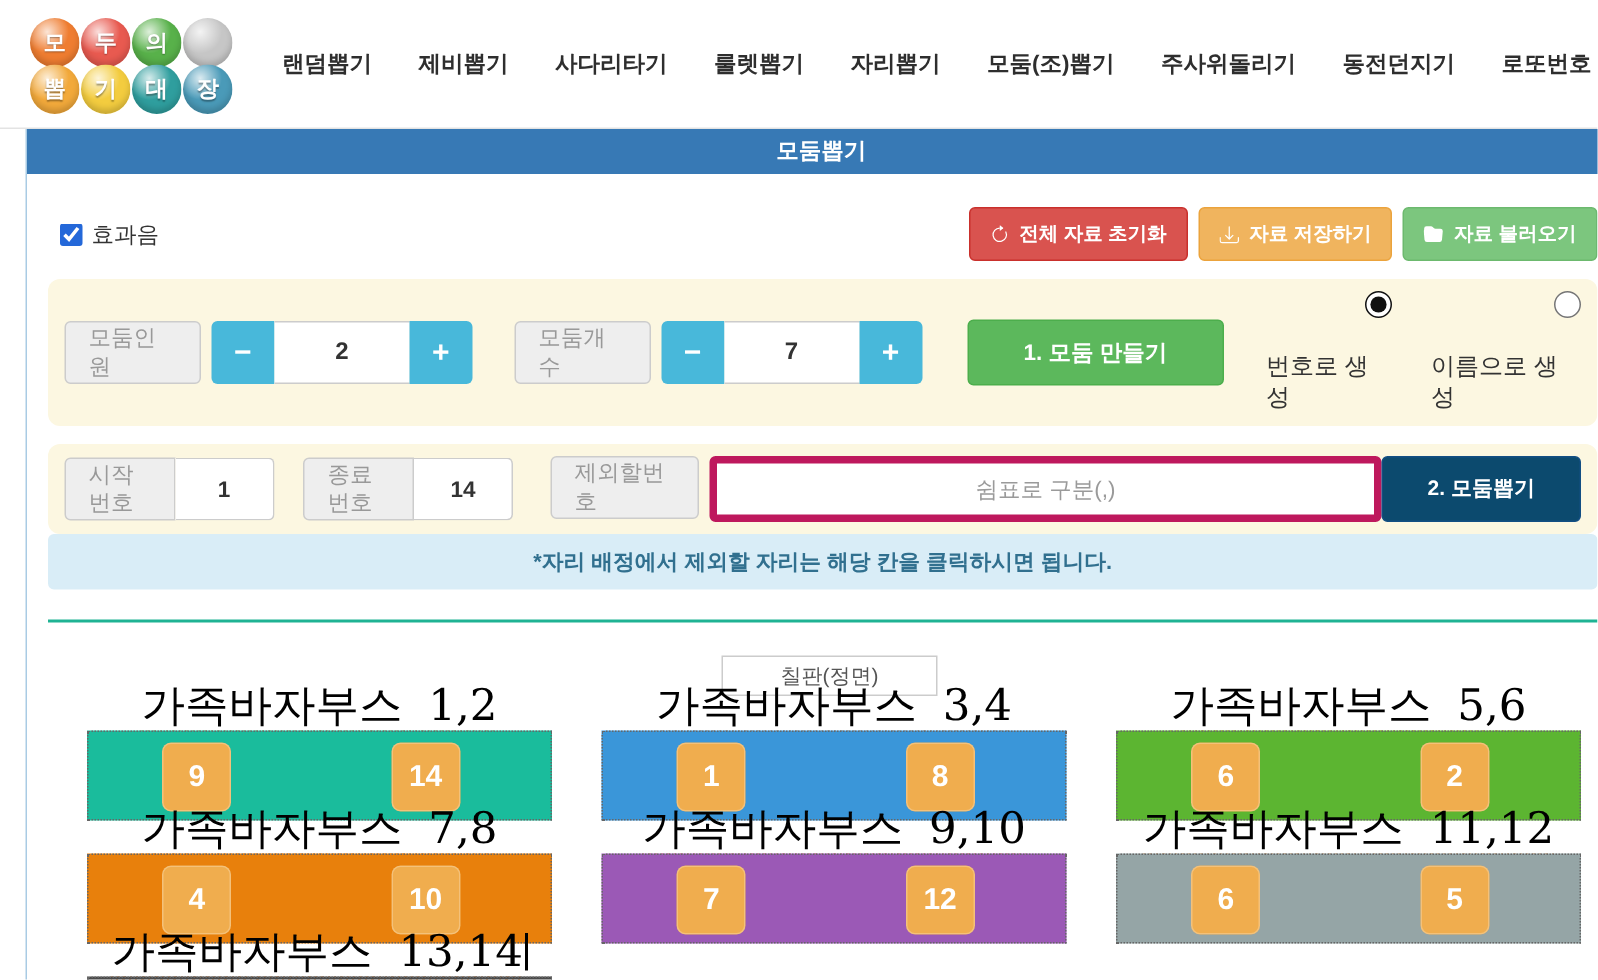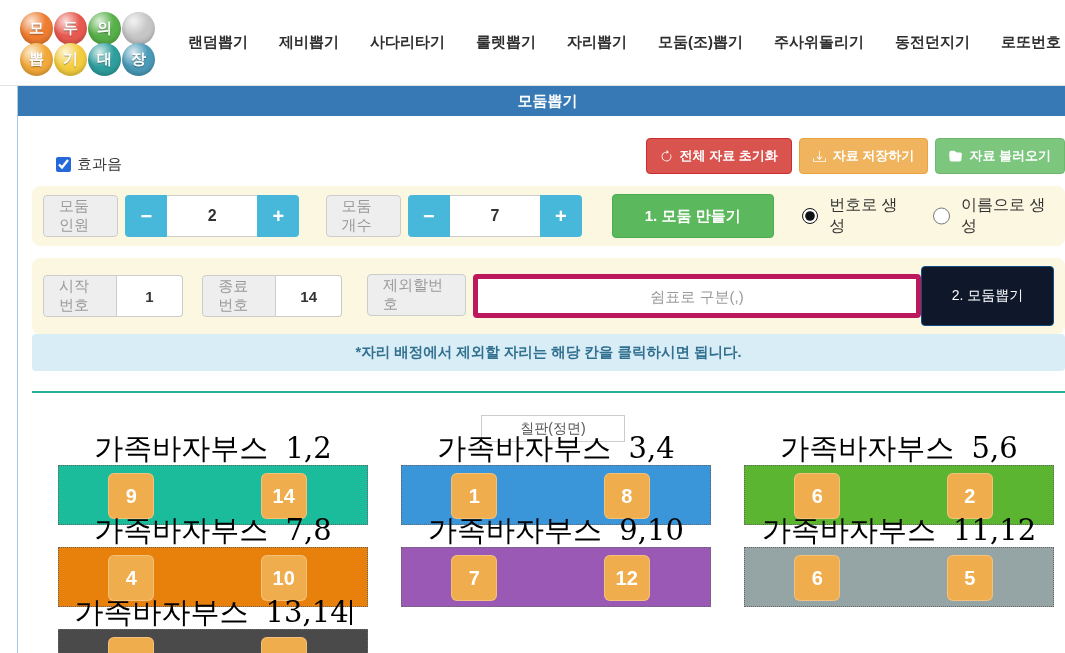--- a/index.html
+++ b/index.html
@@ -19,21 +19,21 @@
   nav { display:flex; align-items:center; gap:31px; margin-left:32px; }
   .nav-item { font-size:15px; font-weight:bold; color:#2e2e2e; cursor:pointer;
     display:flex; align-items:flex-start; white-space:nowrap; }
 
   
   .card { margin-left:17px; width:1060px; border-left:1px solid #a9cbe4; }
   .card-header { background:#3779b5; color:#fff; font-weight:bold; font-size:15px;
     text-align:center; height:30px; line-height:30px; }
   .card-body { padding:14px 12px 0 14px; }
 
-  .row-top { display:flex; align-items:flex-end; margin:8px 0 4px 24px; }
+  .row-top { display:flex; align-items:center; margin:8px 0 4px 8px; }
   .sound { display:flex; align-items:center; gap:6px; font-size:15px; color:#333; cursor:pointer; }
   .sound input { width:15px; height:15px; accent-color:#2468d9; }
   .toolbar-btns { margin-left:auto; display:flex; gap:7px; }
   .btn { border-radius:4px; color:#fff; font-size:13px; font-weight:bold; padding:8px 13px;
     display:flex; align-items:center; gap:7px; cursor:pointer; border:1px solid transparent;
     white-space:nowrap; }
   .btn svg { width:13px; height:13px; fill:#fff; }
   .btn.danger { background:#d9534f; border-color:#c9302c; }
   .btn.load   { background:#7cc67e; border-color:#6cb96e; }
   .btn.save   { background:#f0b45e; border-color:#eba33c; }
@@ -50,27 +50,27 @@
   .step-btn.plus  { border-radius:0 4px 4px 0; }
   .val { width:90px; height:42px; border:1px solid #ccc; border-left:none; border-right:none;
     text-align:center; font-size:16px; font-weight:bold; color:#333; }
   .num { width:66px; height:42px; border:1px solid #ccc; border-left:none; border-radius:0 4px 4px 0;
     text-align:center; font-size:15px; font-weight:bold; color:#333; }
   .lbl.joined { border-radius:4px 0 0 4px; }
   .btn-create { margin-left:30px; width:172px; height:44px; background:#5cb85c;
     border:1px solid #4cae4c; border-radius:4px; color:#fff; font-size:15px; font-weight:bold;
     cursor:pointer; }
   .radios { display:flex; align-items:center; gap:26px; margin-left:28px; font-size:16px; color:#333; }
-  .radios label { display:flex; align-items:center; gap:11px; cursor:pointer; }
+  .radios label { display:flex; align-items:flex-end; gap:22px; cursor:pointer;flex-direction:column; }
   .radios input { width:18px; height:18px; accent-color:#111; }
   .exclude-input { width:500px; height:44px; border:5px solid #be185d; border-radius:4px;
     text-align:left; font-size:15px; color:#333; margin-left:7px; }
   .exclude-input::placeholder { color:#9a9a9a; text-align:center; }
-  .btn-pick { margin-left:auto; width:150px; height:60px; background:#0f172a;
-    border:1px solid #124e83; border-radius:4px; color:#fff; font-size:14px; font-weight:normal;
+  .btn-pick { margin-left:auto; width:150px; height:44px; background:#0c4a6e;
+    border:1px solid #124e83; border-radius:4px; color:#fff; font-size:14px; font-weight:bold;
     cursor:pointer; }
   .gap22 { width:22px; } .gap28 { width:28px; }
 
   .notice { background:#d9edf7; color:#31708f; font-size:14.5px;
     font-weight:bold; text-align:center; padding:9px 0; border-radius:4px; }
   .divider { margin-top:20px; border-top:2px solid #1fb394; }
 
   
   .results { position:relative; padding:40px 0 0 26px; }
   .board-box { position:absolute; top:22px; left:449px; width:144px; height:27px;

